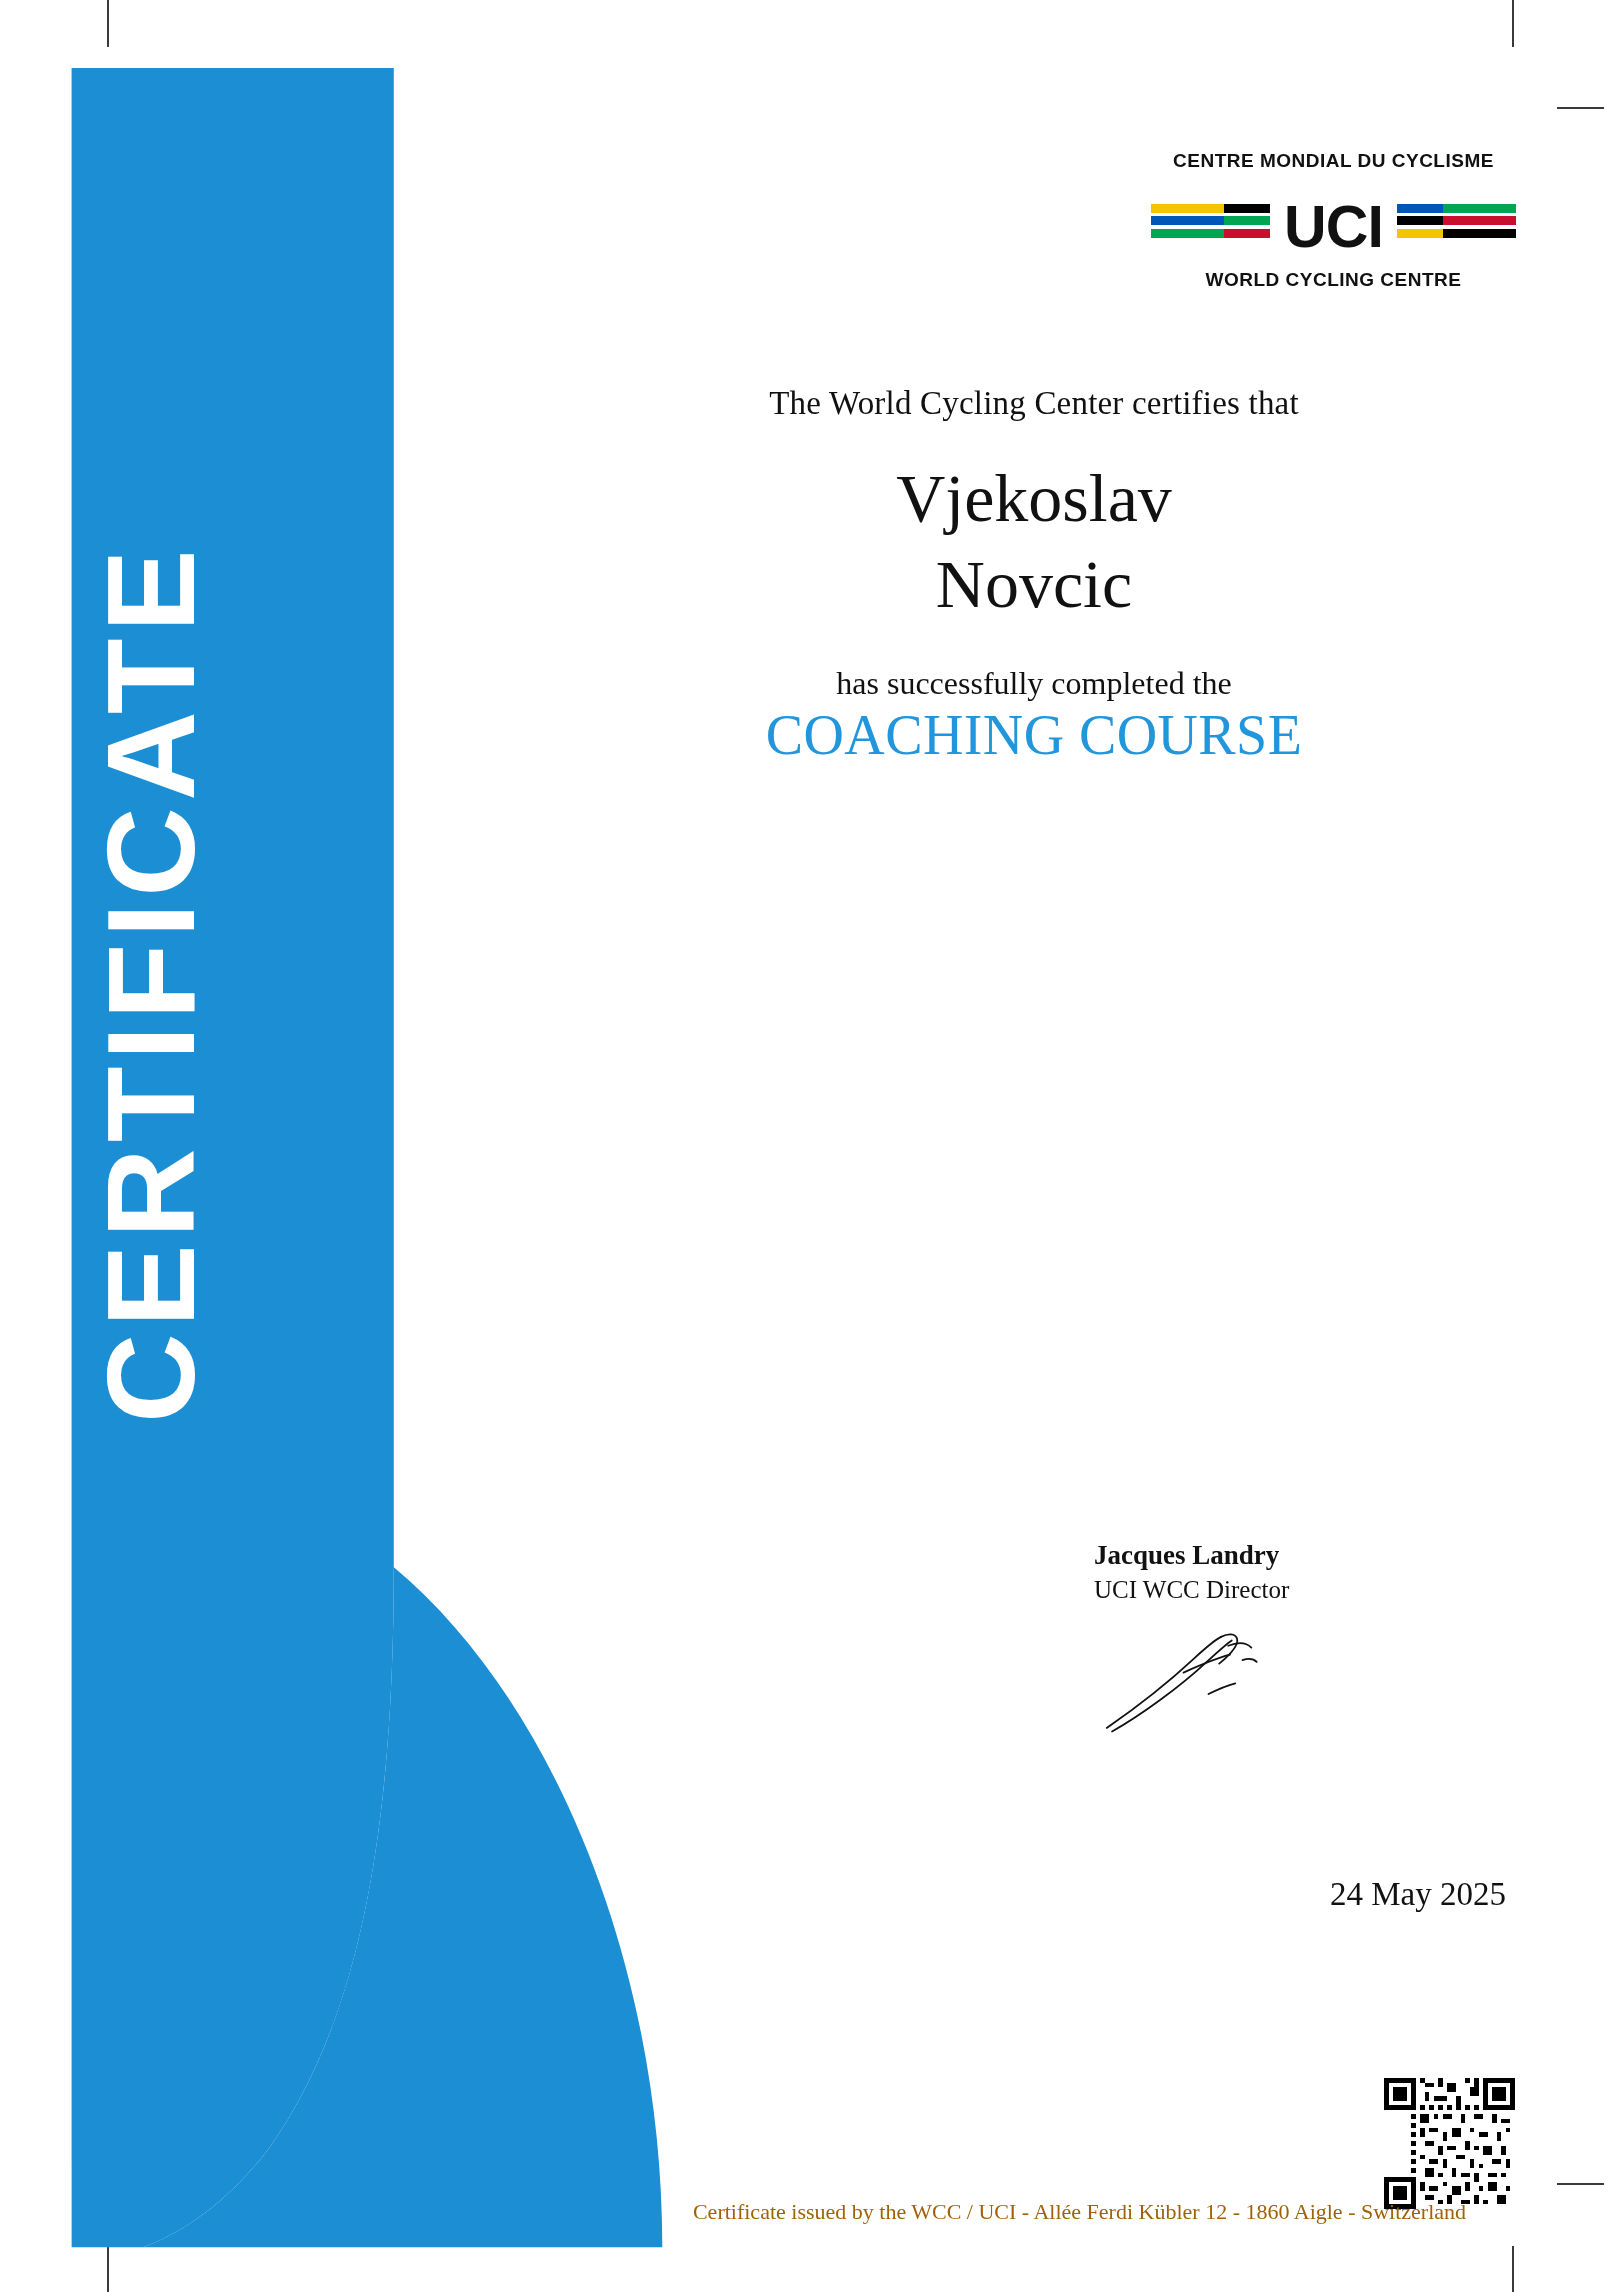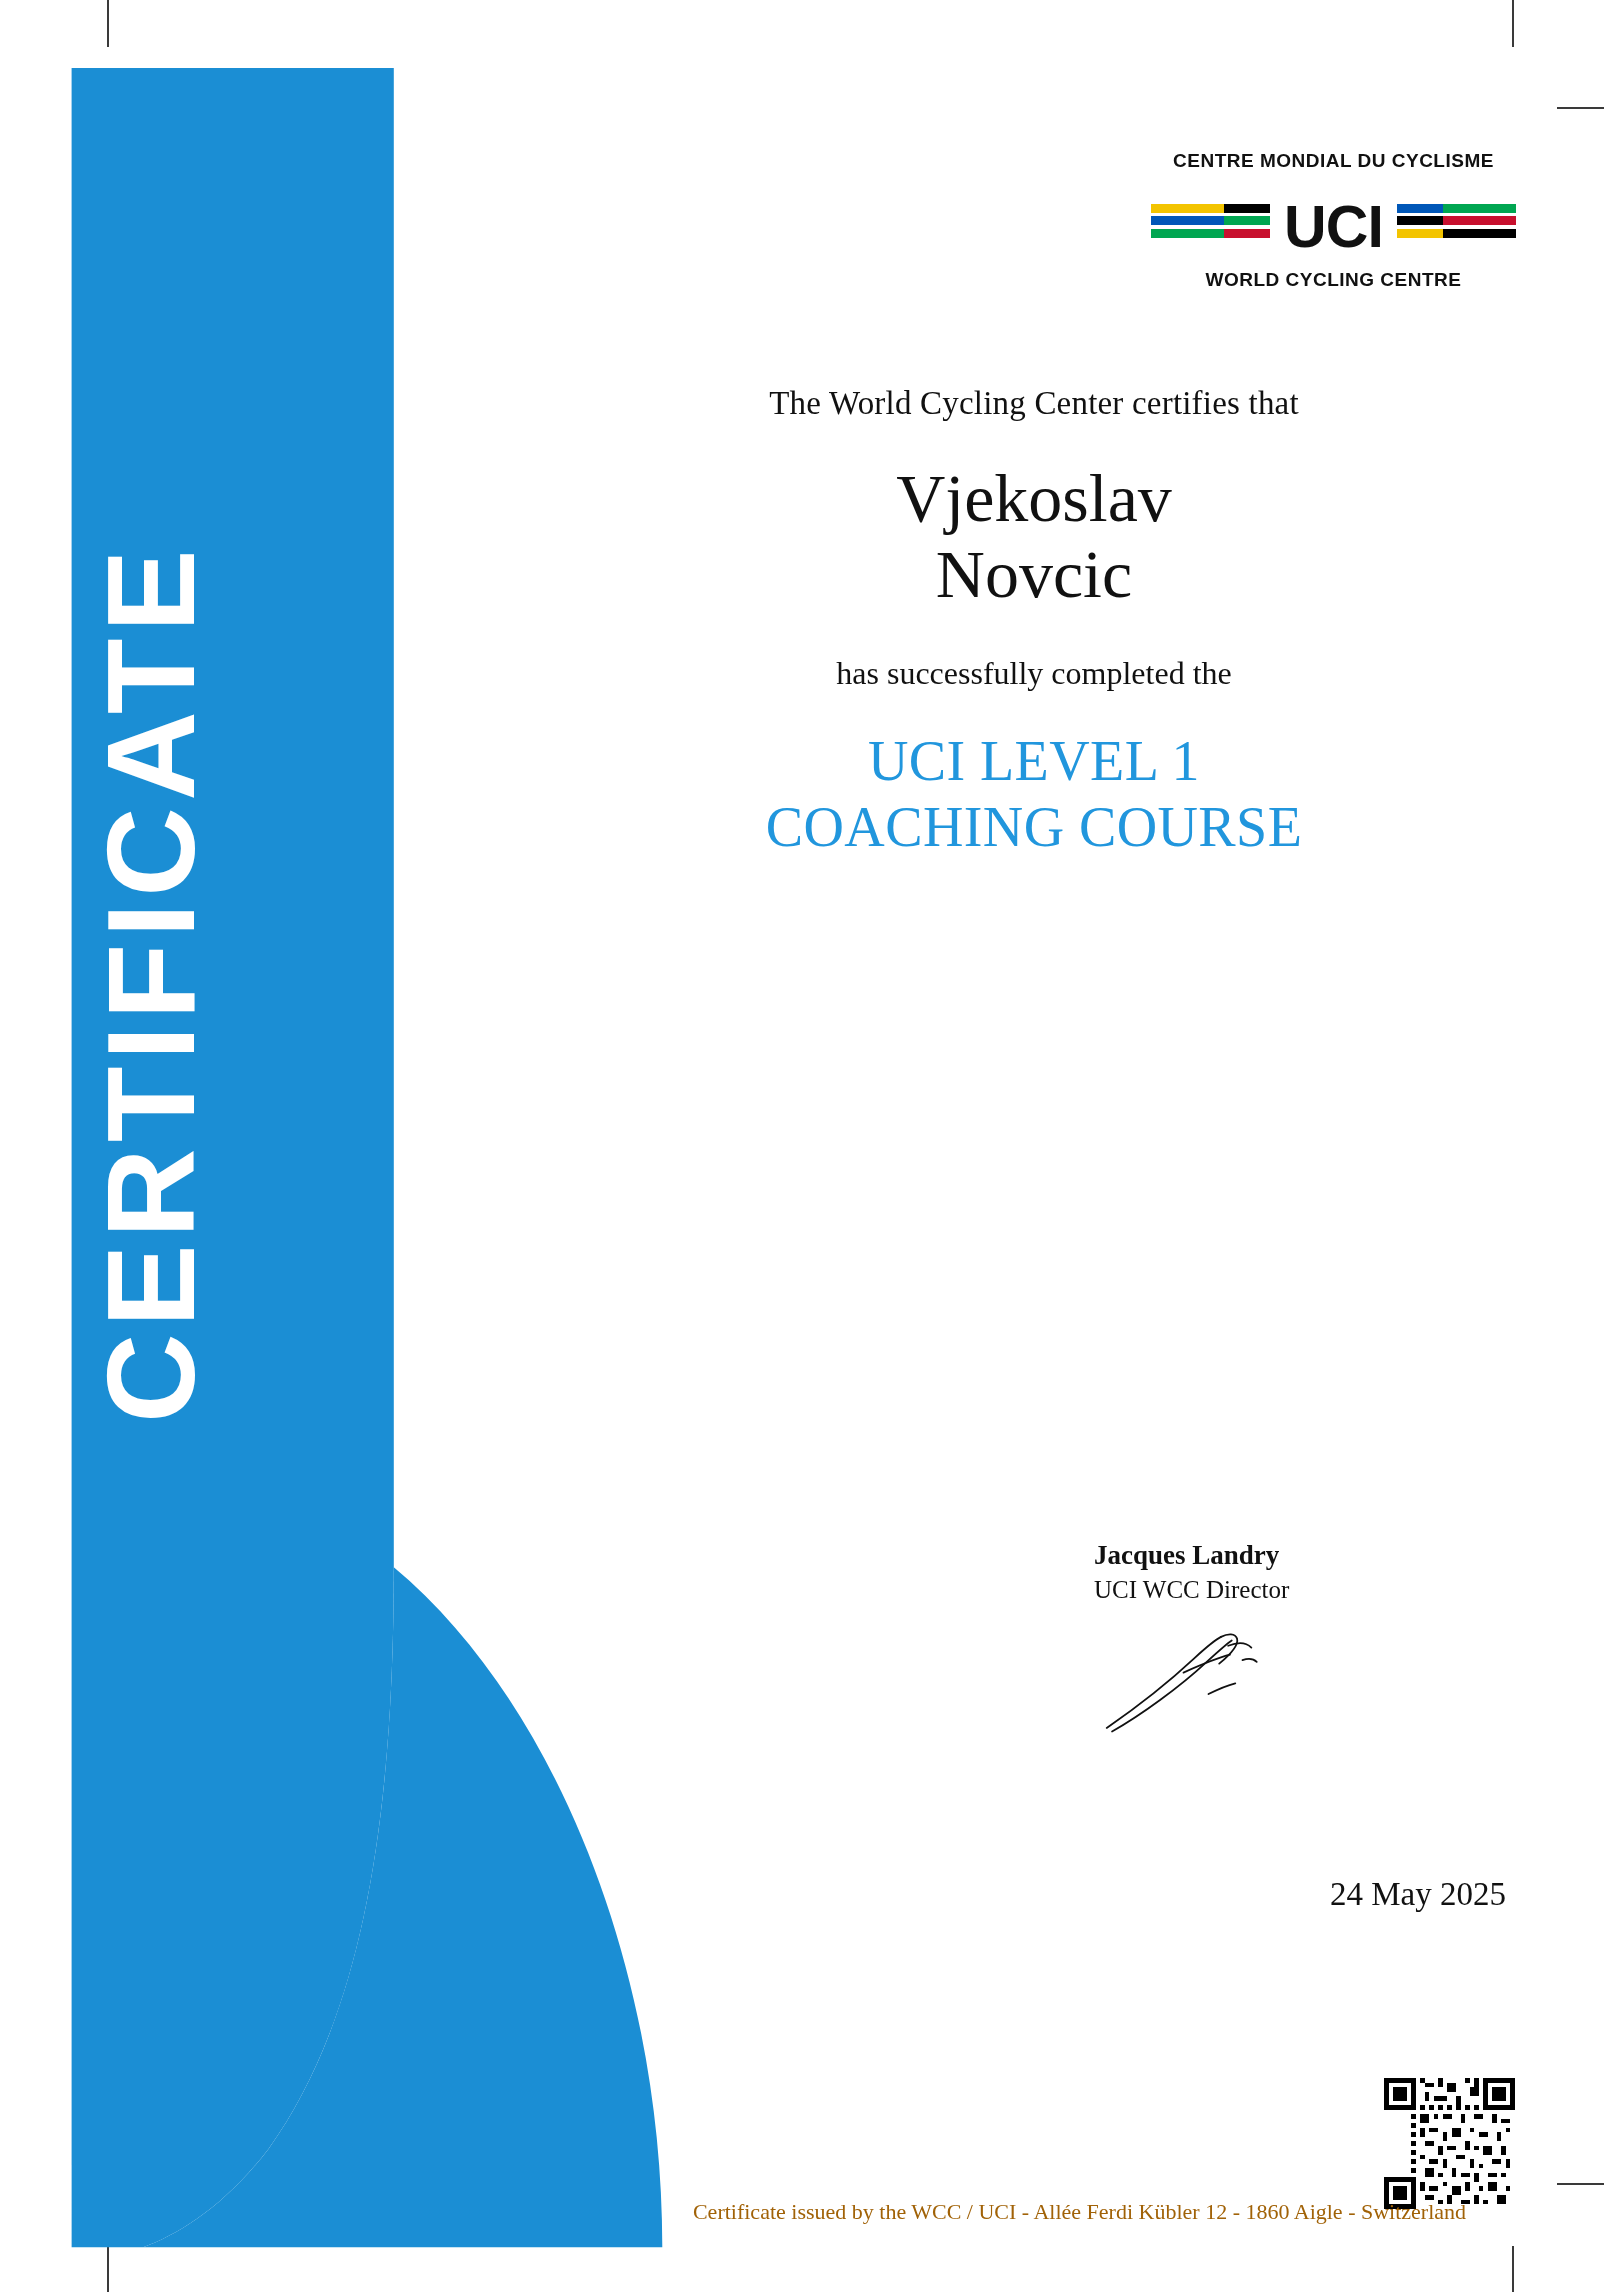--- a/index.html
+++ b/index.html
@@ -265,23 +265,22 @@
         </div>
       </div>
       <div class="uci-text"><span>UCI</span></div>
     </div>
     <div class="logo-bot">WORLD CYCLING CENTRE</div>
   </div>
 
   <div class="body-block">
     <div class="line-certifies">The World Cycling Center certifies that</div>
     <div class="recipient">Vjekoslav</div>
-    <div class="recipient" style="margin-top:0">Novcic</div>
+    <div class="recipient" style="margin-top:10px">Novcic</div>
     <div class="line-completed">has successfully completed the</div>
-    <div class="course">UCI LEVEL 1</div>
     <div class="course" style="margin-top:0">COACHING COURSE</div>
   </div>
 
   <div class="sig-block">
     <div class="sig-name">Jacques Landry</div>
     <div class="sig-title">UCI WCC Director</div>
     <div class="sig-mark">
       <svg width="179" height="125" viewBox="0 0 200 140" xmlns="http://www.w3.org/2000/svg">
         <g fill="none" stroke="#111111" stroke-width="2" stroke-linecap="round">
           <path d="M14,122 C40,104 82,72 112,44 C124,33 134,24 142,20"></path>

